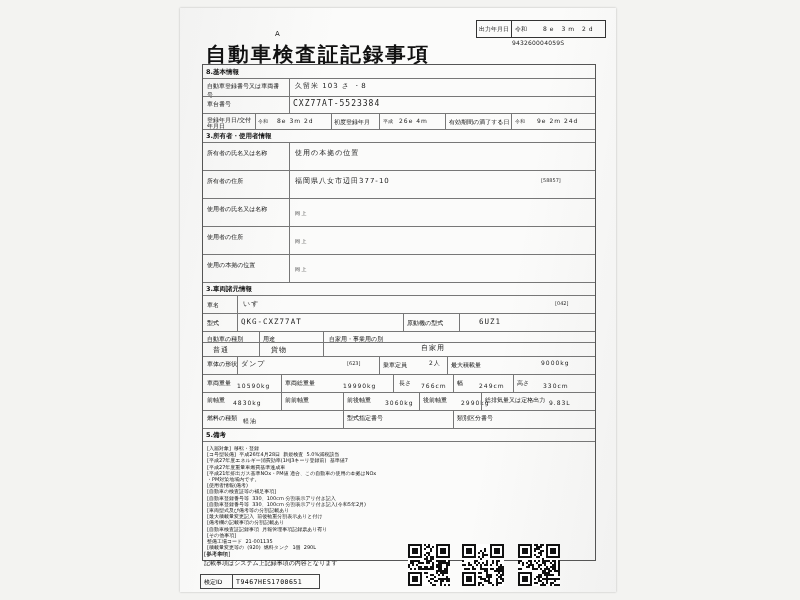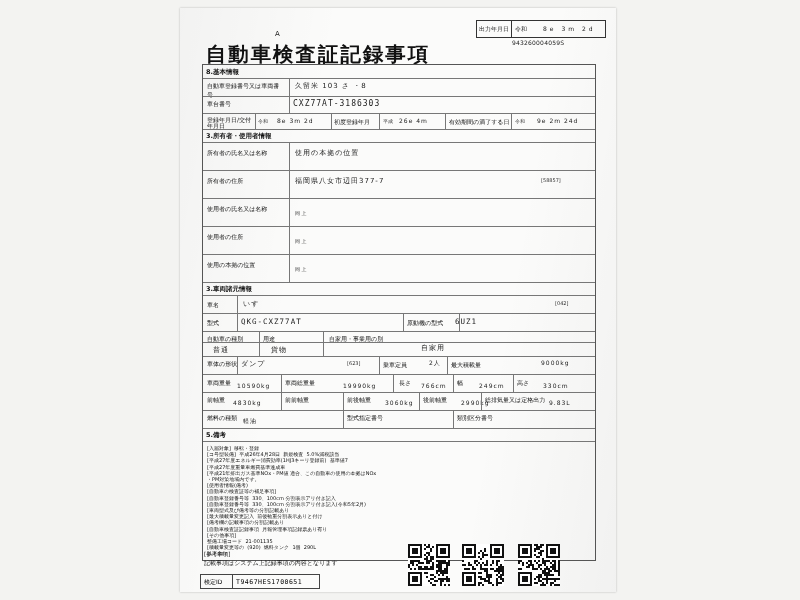--- a/index.html
+++ b/index.html
@@ -105,21 +105,21 @@
       <div class="secttl" style="left:3px;top:3px;">8.基本情報</div>
       <div class="rowline" style="top:13px;"></div>
 
       <div class="lab" style="left:4px;top:17px;width:78px;">自動車登録番号又は車両番号</div>
       <div class="vline" style="left:86px;top:13px;height:18px;"></div>
       <div class="valj" style="left:92px;top:16px;">久留米 103 さ  ・8</div>
       <div class="rowline" style="top:31px;"></div>
 
       <div class="lab" style="left:4px;top:35px;">車台番号</div>
       <div class="vline" style="left:86px;top:31px;height:17px;"></div>
-      <div class="val" style="left:90px;top:34px;font-size:8px;">CXZ77AT-3186303</div>
+      <div class="val" style="left:90px;top:34px;font-size:8px;">CXZ77AT-5523384</div>
       <div class="rowline" style="top:48px;"></div>
 
       <div class="lab" style="left:4px;top:52px;width:46px;line-height:6px;">登録年月日/交付年月日</div>
       <div class="vline" style="left:52px;top:48px;height:16px;"></div>
       <div class="sub" style="left:55px;top:53px;">令和</div>
       <div class="valj" style="left:74px;top:52px;font-size:6px;">8e 3m 2d</div>
       <div class="vline" style="left:128px;top:48px;height:16px;"></div>
       <div class="lab" style="left:131px;top:53px;">初度登録年月</div>
       <div class="vline" style="left:176px;top:48px;height:16px;"></div>
       <div class="sub" style="left:180px;top:53px;">平成</div>
@@ -134,21 +134,21 @@
       <div class="secttl" style="left:3px;top:67px;">3.所有者・使用者情報</div>
       <div class="rowline" style="top:77px;"></div>
 
       <div class="lab" style="left:4px;top:84px;">所有者の氏名又は名称</div>
       <div class="vline" style="left:86px;top:77px;height:28px;"></div>
       <div class="valj" style="left:92px;top:83px;">使用の本拠の位置</div>
       <div class="rowline" style="top:105px;"></div>
 
       <div class="lab" style="left:4px;top:112px;">所有者の住所</div>
       <div class="vline" style="left:86px;top:105px;height:28px;"></div>
-      <div class="valj" style="left:92px;top:111px;">福岡県八女市辺田377-7</div>
+      <div class="valj" style="left:92px;top:111px;">福岡県八女市辺田377-10</div>
       <div class="sub" style="left:338px;top:112px;">[58857]</div>
       <div class="rowline" style="top:133px;"></div>
 
       <div class="lab" style="left:4px;top:140px;">使用者の氏名又は名称</div>
       <div class="vline" style="left:86px;top:133px;height:28px;"></div>
       <div class="sub" style="left:92px;top:145px;">同 上</div>
       <div class="rowline" style="top:161px;"></div>
 
       <div class="lab" style="left:4px;top:168px;">使用者の住所</div>
       <div class="vline" style="left:86px;top:161px;height:28px;"></div>
@@ -168,21 +168,21 @@
       <div class="valj" style="left:40px;top:234px;">いすゞ</div>
       <div class="sub" style="left:352px;top:235px;">[042]</div>
       <div class="rowline" style="top:248px;"></div>
 
       <div class="lab" style="left:4px;top:254px;">型式</div>
       <div class="vline" style="left:34px;top:248px;height:18px;"></div>
       <div class="val" style="left:38px;top:252px;font-size:7.5px;">QKG-CXZ77AT</div>
       <div class="vline" style="left:200px;top:248px;height:18px;"></div>
       <div class="lab" style="left:204px;top:254px;">原動機の型式</div>
       <div class="vline" style="left:256px;top:248px;height:18px;"></div>
-      <div class="val" style="left:252px;top:252px;font-size:7.5px;">6UZ1</div>
+      <div class="val" style="left:276px;top:252px;font-size:7.5px;">6UZ1</div>
       <div class="rowline" style="top:266px;"></div>
 
       <div class="lab" style="left:4px;top:270px;">自動車の種別</div>
       <div class="rowline" style="top:277px;"></div>
       <div class="valj" style="left:10px;top:280px;">普通</div>
       <div class="vline" style="left:56px;top:266px;height:25px;"></div>
       <div class="lab" style="left:60px;top:270px;">用途</div>
       <div class="valj" style="left:68px;top:280px;">貨物</div>
       <div class="vline" style="left:120px;top:266px;height:25px;"></div>
       <div class="lab" style="left:126px;top:270px;">自家用・事業用の別</div>

